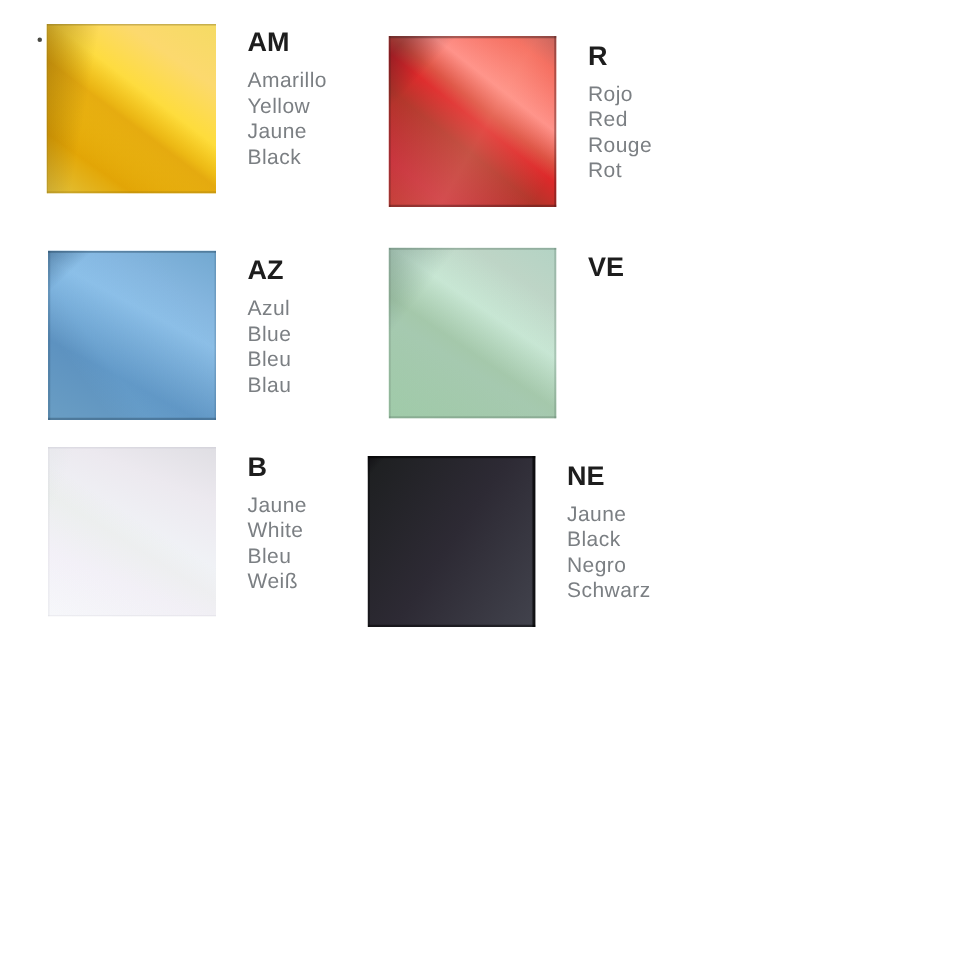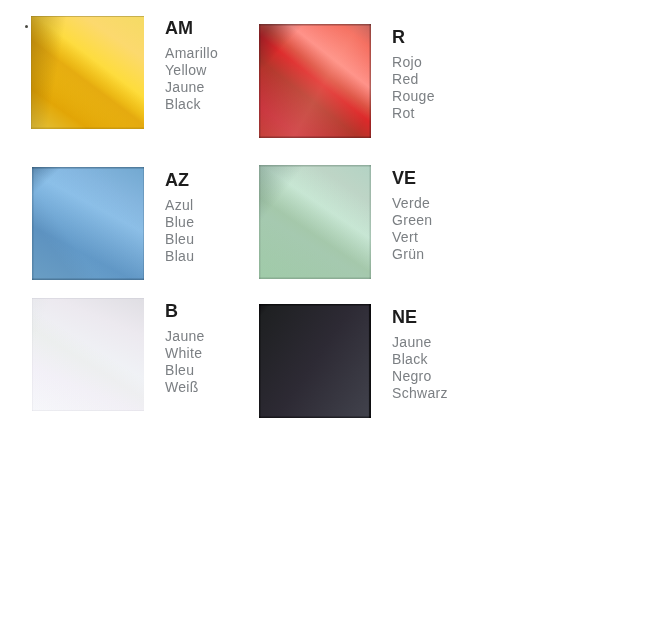--- a/index.html
+++ b/index.html
@@ -120,26 +120,20 @@
 
   <div class="cell" style="left:259px;top:165px;width:228px;height:130px;">
     <div class="swatch sw-ve" style="width:112px;height:114px;">
       <div class="layer l1"></div>
       <div class="layer l2"></div>
       <div class="layer l3"></div>
       <div class="edge"></div>
     </div>
     <div class="labels" style="left:133px;top:5px;">
       <div class="code">VE</div>
-      <div class="names">
-        <div class="name">Verde</div>
-        <div class="name">Green</div>
-        <div class="name">Vert</div>
-        <div class="name">Grün</div>
-      </div>
     </div>
   </div>
 
   <div class="cell" style="left:32px;top:298px;width:228px;height:130px;">
     <div class="swatch sw-b" style="width:112px;height:113px;">
       <div class="layer l1"></div>
       <div class="layer l2"></div>
       <div class="layer l3"></div>
       <div class="edge"></div>
     </div>
@@ -147,21 +141,21 @@
       <div class="code">B</div>
       <div class="names">
         <div class="name">Jaune</div>
         <div class="name">White</div>
         <div class="name">Bleu</div>
         <div class="name">Weiß</div>
       </div>
     </div>
   </div>
 
-  <div class="cell" style="left:259px;top:304px;width:228px;height:130px;">
+  <div class="cell" style="left:245px;top:304px;width:228px;height:130px;">
     <div class="swatch sw-ne" style="width:112px;height:114px;">
       <div class="layer l1"></div>
       <div class="layer l2"></div>
       <div class="layer l3"></div>
       <div class="edge"></div>
     </div>
     <div class="labels" style="left:133px;top:5px;">
       <div class="code">NE</div>
       <div class="names">
         <div class="name">Jaune</div>

